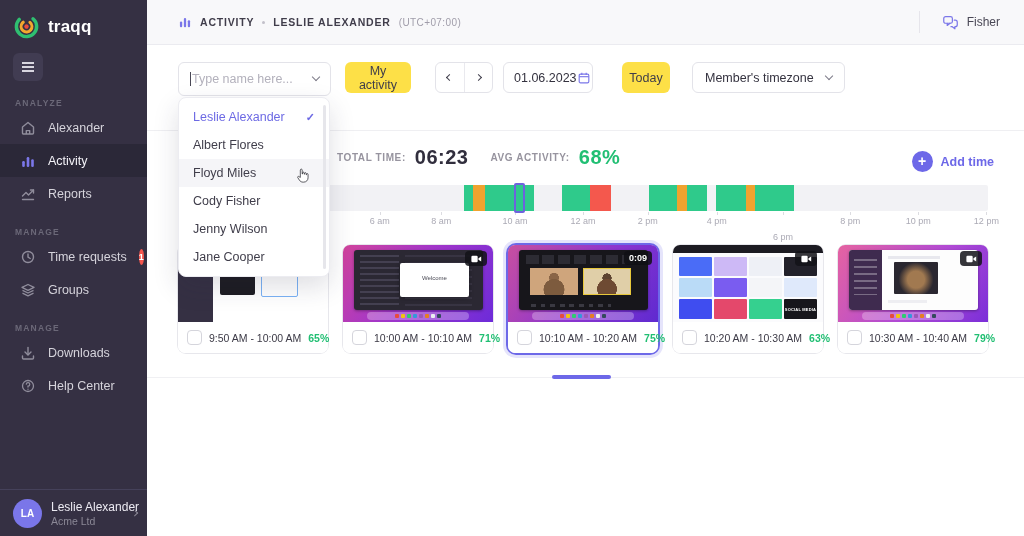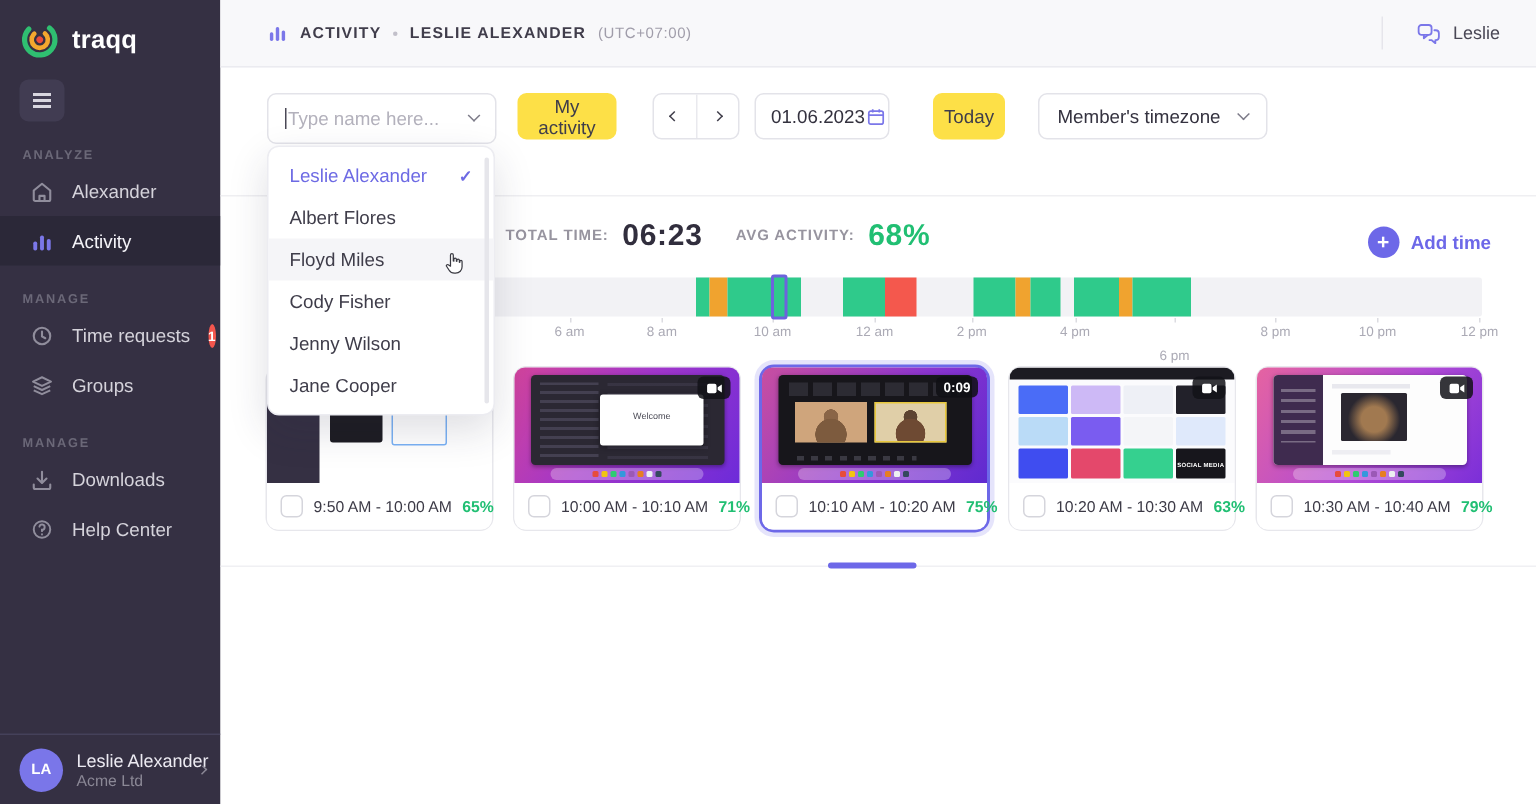--- a/index.html
+++ b/index.html
@@ -189,20 +189,30 @@
         <div class="side-item active">
           <span class="icon">
             <svg viewBox="0 0 16 16">
               <rect x="2.2" y="8" width="2.6" height="6" rx="1.2" fill="currentColor"></rect>
               <rect x="6.7" y="4" width="2.6" height="10" rx="1.2" fill="currentColor"></rect>
               <rect x="11.2" y="6.3" width="2.6" height="7.7" rx="1.2" fill="currentColor"></rect>
             </svg>
           </span>
           <span class="lbl">Activity</span>
         </div>
+        <div class="side-item">
+          <span class="icon">
+            <svg viewBox="0 0 16 16" fill="none" stroke="currentColor" stroke-width="1.4" stroke-linecap="round" stroke-linejoin="round">
+              <path d="M2.5 10 6 6.5 8.5 9l5-5"></path>
+              <path d="M10.5 4h3v3"></path>
+              <path d="M2.5 13.5h11"></path>
+            </svg>
+          </span>
+          <span class="lbl">Reports</span>
+        </div>
         <div class="sec-label">MANAGE</div>
         <div class="side-item">
           <span class="icon">
             <svg viewBox="0 0 16 16" fill="none" stroke="currentColor" stroke-width="1.4" stroke-linecap="round">
               <circle cx="8" cy="8" r="5.5"></circle>
               <path d="M8 5v3.2l2.2 1.3"></path>
             </svg>
           </span>
           <span class="lbl">Time requests</span>
           <span class="badge">1</span>
@@ -267,21 +277,21 @@
       </div>
       <span class="v-div"></span>
       <div class="support">
         <span class="icon">
           <svg viewBox="0 0 18 16" fill="none" stroke="currentColor" stroke-width="1.3" stroke-linejoin="round" stroke-linecap="round">
               <rect x="1.8" y="1.8" width="9.2" height="7" rx="2"></rect>
               <path d="M5.5 8.8v2.4l3-2.4"></path>
               <path d="M13 5.5h1a2.2 2.2 0 0 1 2.2 2.2v2.6a2.2 2.2 0 0 1-2.2 2.2h-.3v2.2l-2.8-2.2H9.5"></path>
             </svg>
         </span>
-        <span class="support-lbl">Leslie</span>
+        <span class="support-lbl">Fisher</span>
       </div>
     </div>
 
     <div class="select" id="member-select">
       <span class="text-cursor"></span>
       <span class="placeholder">Type name here...</span>
       <span class="caret"></span>
     </div>
     <button class="btn-gray" id="my-activity">My activity</button>
     <div class="arrow-group">

